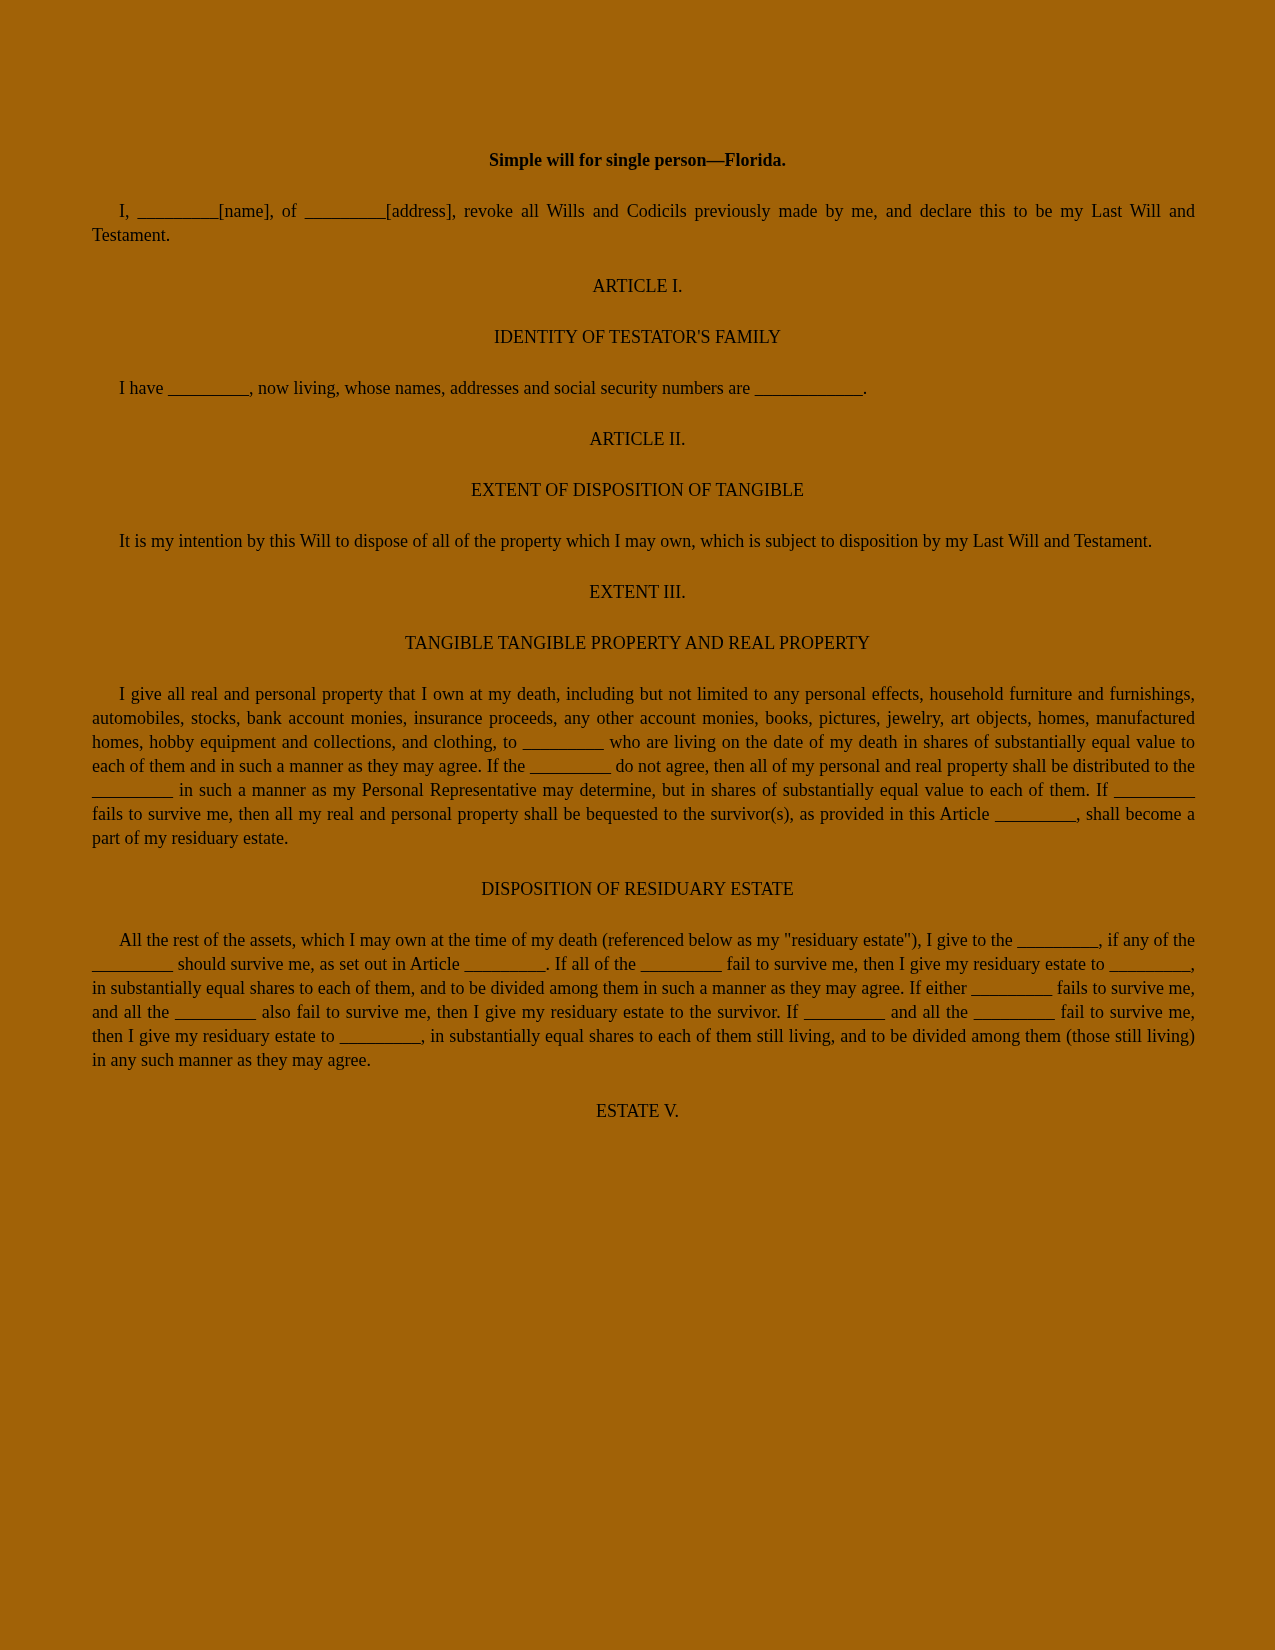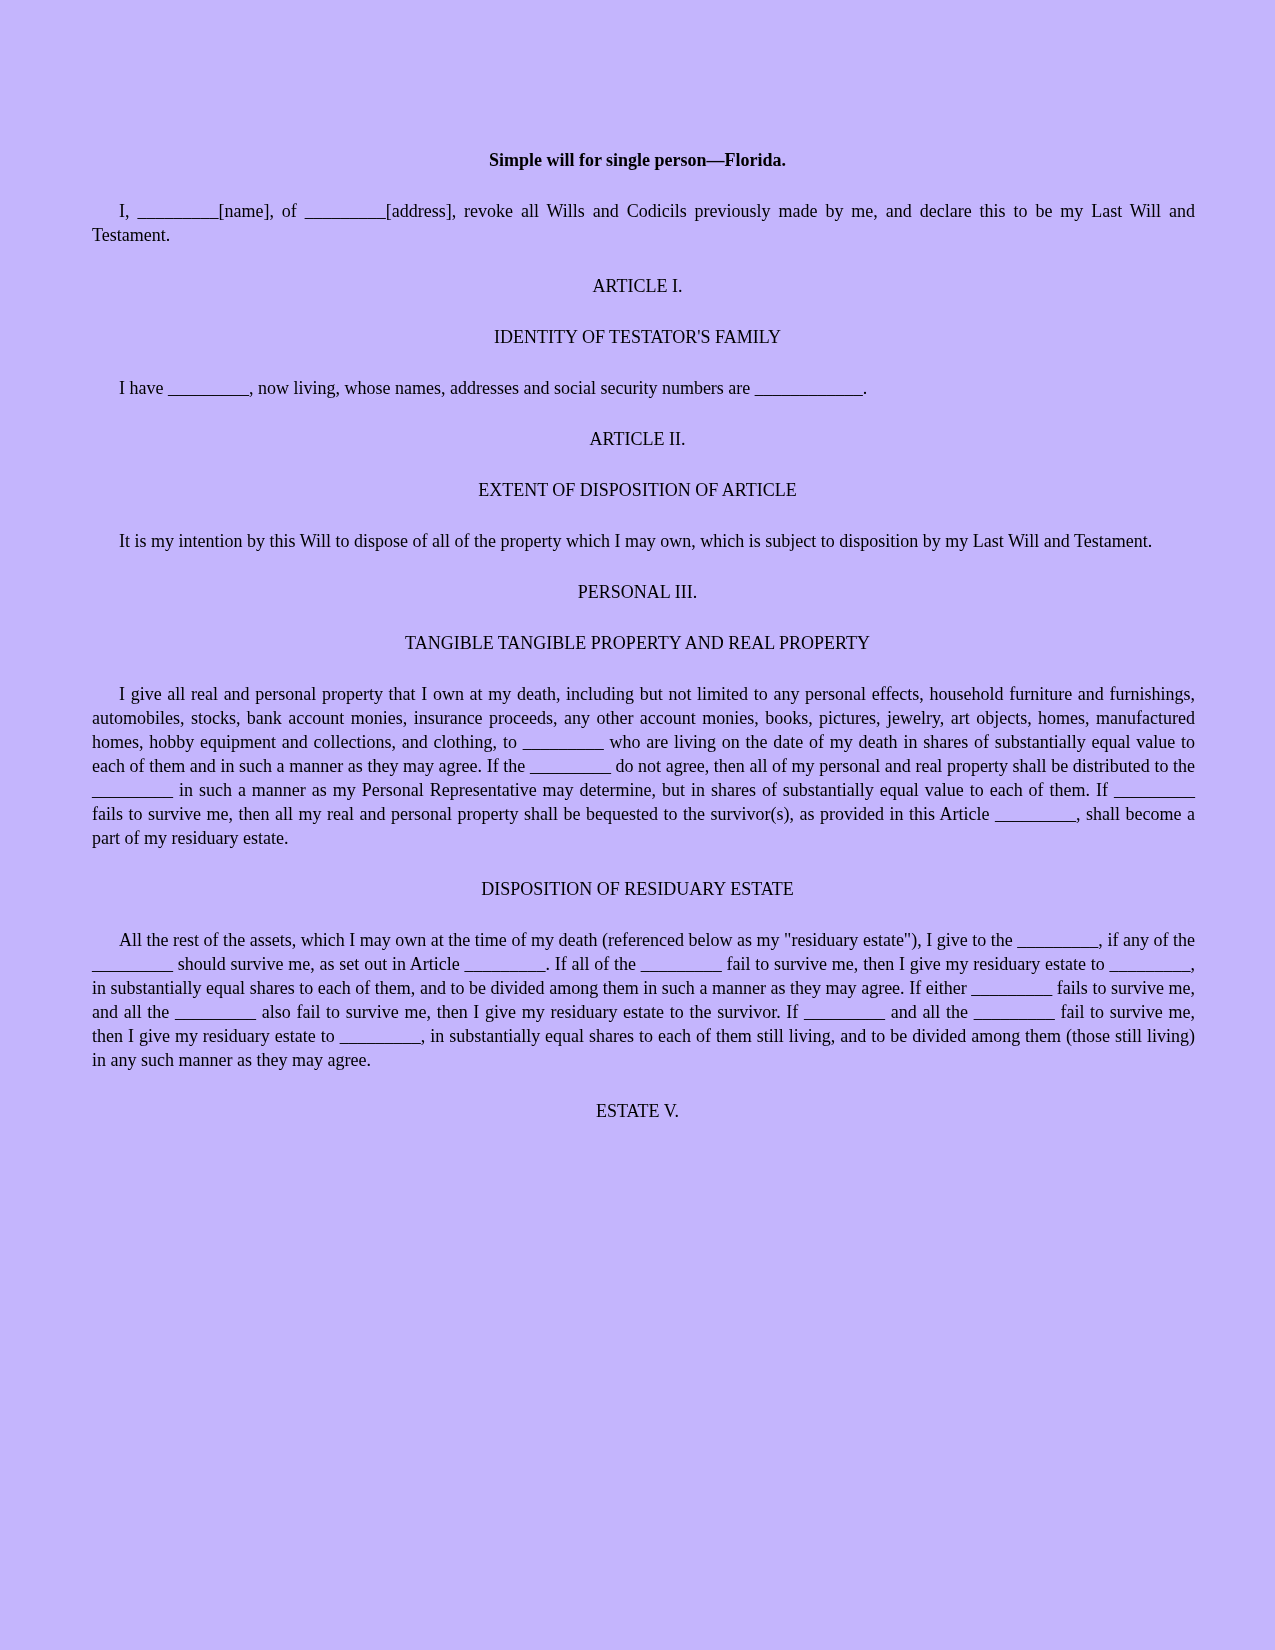--- a/index.html
+++ b/index.html
@@ -3,21 +3,21 @@
 <meta charset="utf-8">
 <style>
   html, body {
     margin: 0;
     padding: 0;
     background: #ffffff;
   }
   .page {
     width: 1275px;
     height: 1650px;
-    background: #c4b5fd;
+    background: #a16207;
     box-sizing: border-box;
     padding: 148px 80px 16px 80px;
     font-family: "Liberation Serif", "DejaVu Serif", serif;
     font-size: 18px;
     line-height: 24px;
     color: #000000;
     overflow: hidden;
   }
   .doc-title {
     text-align: center;
@@ -40,21 +40,21 @@
 </head>
 <body>
 
 <div class="page">
   <p class="doc-title">Simple will for single person—Florida.</p>
   <p class="doc-para">I, _________[name], of _________[address], revoke all Wills and Codicils previously made by me, and declare this to be my Last Will and Testament.</p>
   <p class="doc-heading">ARTICLE I.</p>
   <p class="doc-heading">IDENTITY OF TESTATOR'S FAMILY</p>
   <p class="doc-para">I have _________, now living, whose names, addresses and social security numbers are ____________.</p>
   <p class="doc-heading">ARTICLE II.</p>
-  <p class="doc-heading">EXTENT OF DISPOSITION OF ARTICLE</p>
+  <p class="doc-heading">EXTENT OF DISPOSITION OF TANGIBLE</p>
   <p class="doc-para">It is my intention by this Will to dispose of all of the property which I may own, which is subject to disposition by my Last Will and Testament.</p>
-  <p class="doc-heading">PERSONAL III.</p>
+  <p class="doc-heading">EXTENT III.</p>
   <p class="doc-heading">TANGIBLE TANGIBLE PROPERTY AND REAL PROPERTY</p>
   <p class="doc-para">I give all real and personal property that I own at my death, including but not limited to any personal effects, household furniture and furnishings, automobiles, stocks, bank account monies, insurance proceeds, any other account monies, books, pictures, jewelry, art objects, homes, manufactured homes, hobby equipment and collections, and clothing, to _________ who are living on the date of my death in shares of substantially equal value to each of them and in such a manner as they may agree. If the _________ do not agree, then all of my personal and real property shall be distributed to the _________ in such a manner as my Personal Representative may determine, but in shares of substantially equal value to each of them. If _________ fails to survive me, then all my real and personal property shall be bequested to the survivor(s), as provided in this Article _________, shall become a part of my residuary estate.</p>
   <p class="doc-heading">DISPOSITION OF RESIDUARY ESTATE</p>
   <p class="doc-para">All the rest of the assets, which I may own at the time of my death (referenced below as my "residuary estate"), I give to the _________, if any of the _________ should survive me, as set out in Article _________. If all of the _________ fail to survive me, then I give my residuary estate to _________, in substantially equal shares to each of them, and to be divided among them in such a manner as they may agree. If either _________ fails to survive me, and all the _________ also fail to survive me, then I give my residuary estate to the survivor. If _________ and all the _________ fail to survive me, then I give my residuary estate to _________, in substantially equal shares to each of them still living, and to be divided among them (those still living) in any such manner as they may agree.</p>
   <p class="doc-heading">ESTATE V.</p>
 </div>
 
 </body></html>

